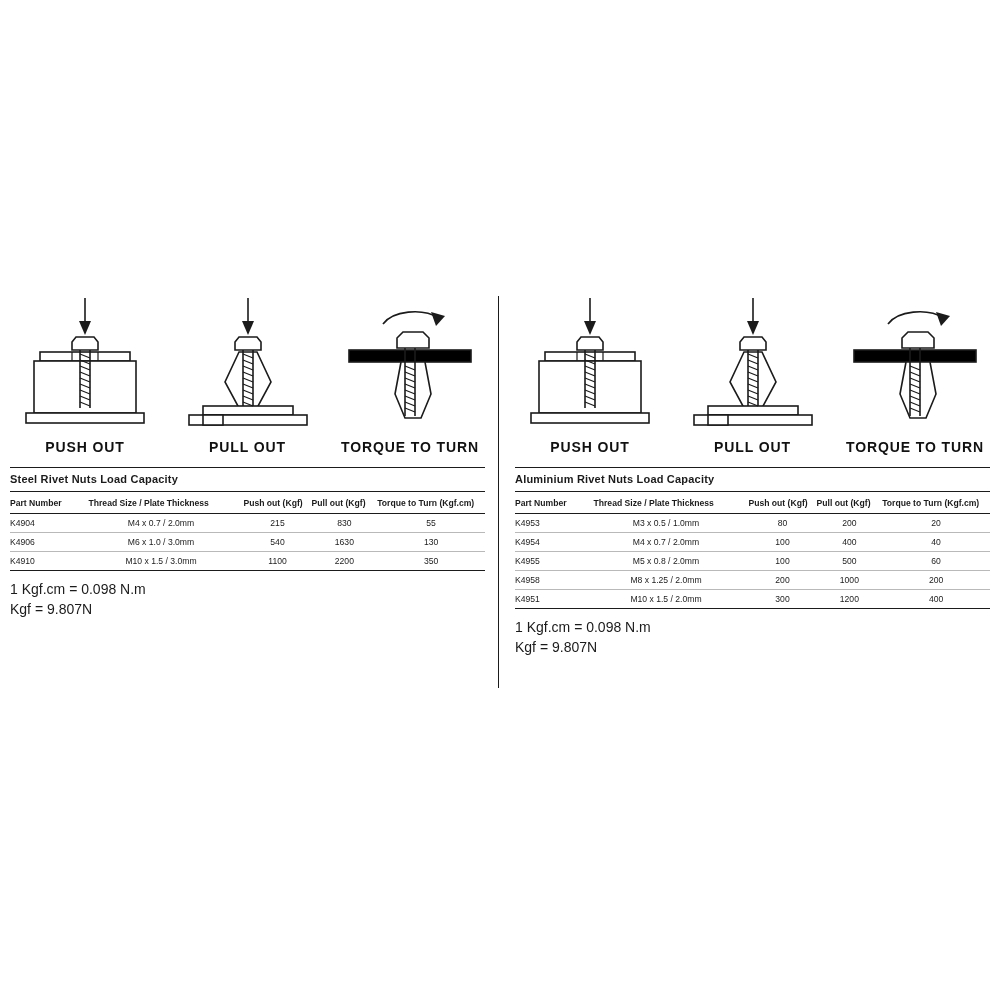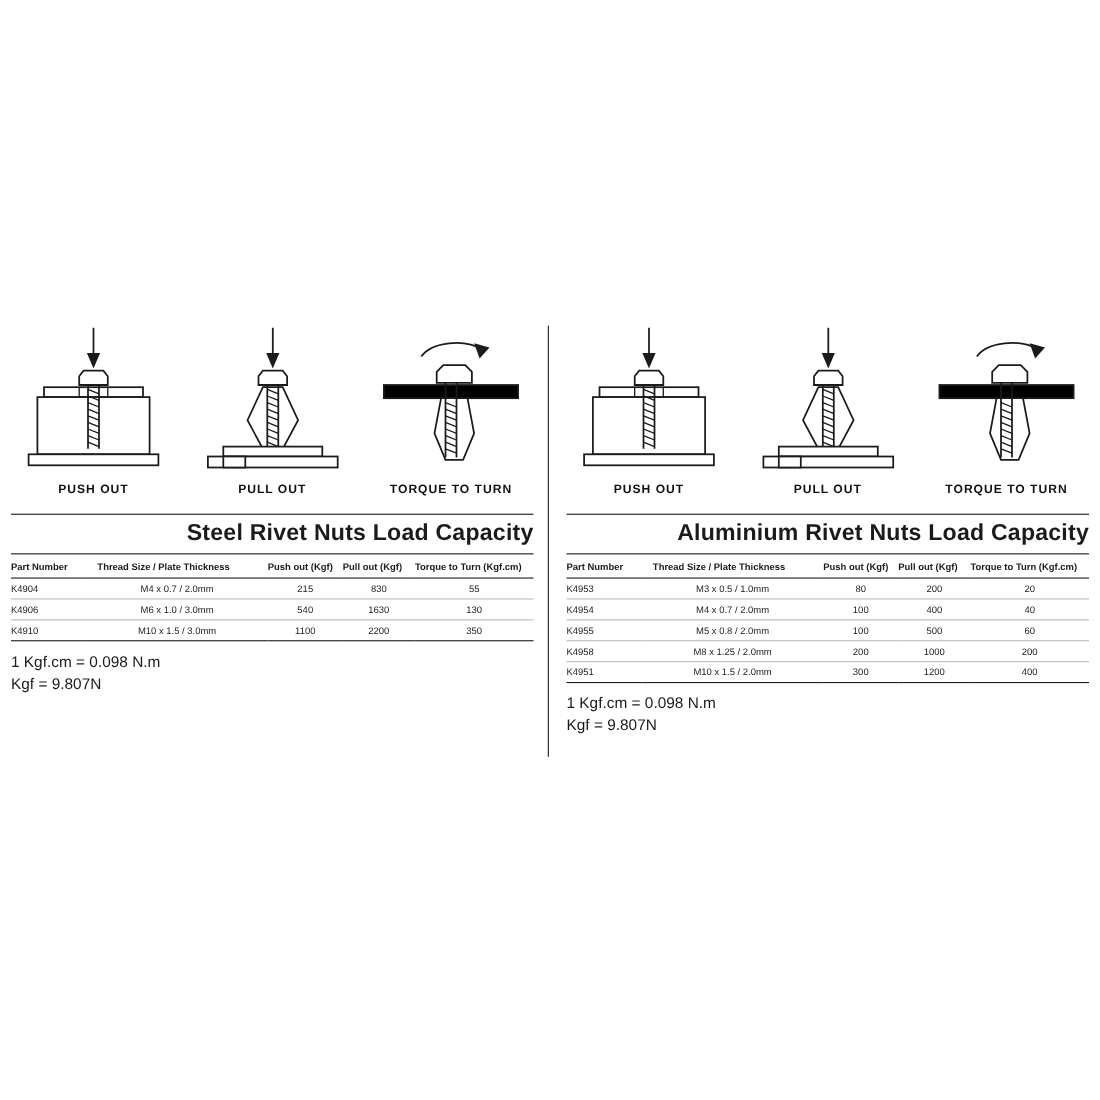--- a/index.html
+++ b/index.html
@@ -51,36 +51,36 @@
     align-items: flex-end;
   }
   .fig {
     width: 150px;
     position: relative;
     height: 165px;
   }
   .fig svg { display: block; }
   .fig-label {
     text-align: center;
-    font-size: 11px;
+    font-size: 14px;
     font-weight: bold;
     letter-spacing: 0.9px;
     margin-top: 4px;
     color: #111;
   }
   
   .table-block { margin-top: 12px; }
   .rule-top {
     border-top: 1.4px solid #1b1b1b;
     border-bottom: 1.4px solid #1b1b1b;
     padding: 5px 0 6px 0;
   }
   .table-title {
-    text-align: right;
-    font-size: 21px;
+    text-align: left;
+    font-size: 11px;
     font-weight: bold;
     letter-spacing: 0.2px;
   }
   table {
     border-collapse: collapse;
     width: 100%;
     font-size: 8.6px;
   }
   th {
     text-align: left;

